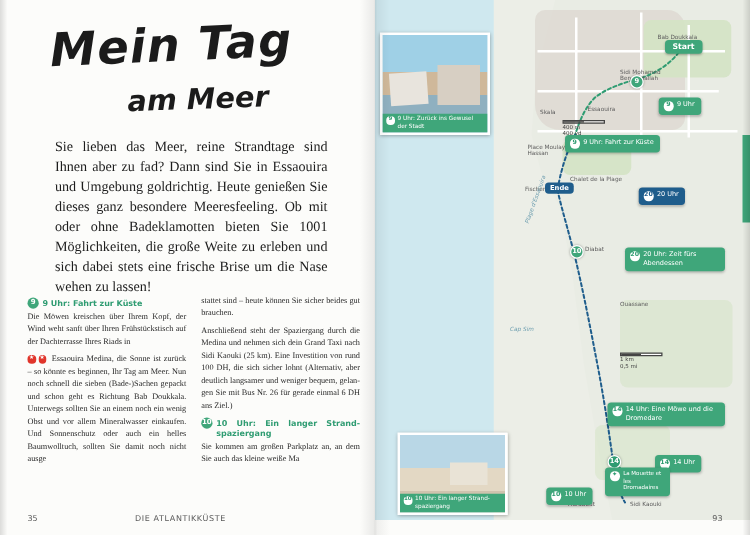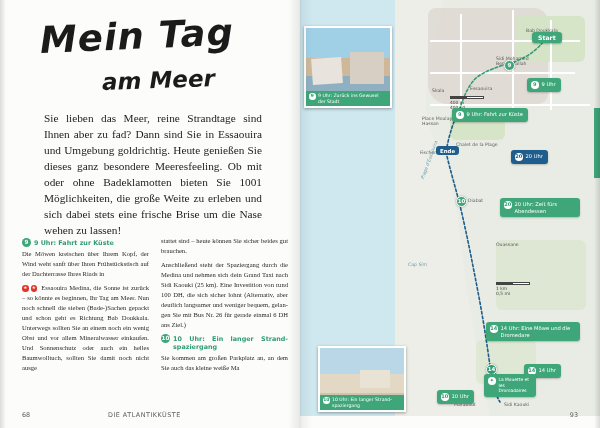--- a/index.html
+++ b/index.html
@@ -382,21 +382,21 @@
       <p>stattet sind – heute können Sie si­cher beides gut brauchen.</p>
       <p>Anschließend steht der Spa­ziergang durch die Medina und nehmen sich dein Grand Taxi nach Sidi Ka­ouki (25 km). Eine Investition von rund 100 DH, die sich sicher lohnt (Alternativ, aber deutlich langsa­mer und weniger bequem, gelan­gen Sie mit Bus Nr. 26 für gerade einmal 6 DH ans Ziel.)</p>
       <div class="stop-head">
         <span class="num">10</span>
         <span class="txt">10 Uhr: Ein langer Strand­spaziergang</span>
       </div>
       <p>Sie kommen am großen Parkplatz an, an dem Sie auch das kleine weiße Ma­</p>
     </div>
   </div>
 
-  <div class="folio-left">68</div>
+  <div class="folio-left">35</div>
   <div class="footer-title">DIE ATLANTIKKÜSTE</div>
 
   <div class="map">
     <div class="sea"></div>
     <div class="sea2"></div>
     <div class="land"></div>
     <div class="landmass"></div>
     <div class="urban"></div>
 
     <div class="green-patch" style="left:215px; top:16px; width:70px; height:46px;"></div>

